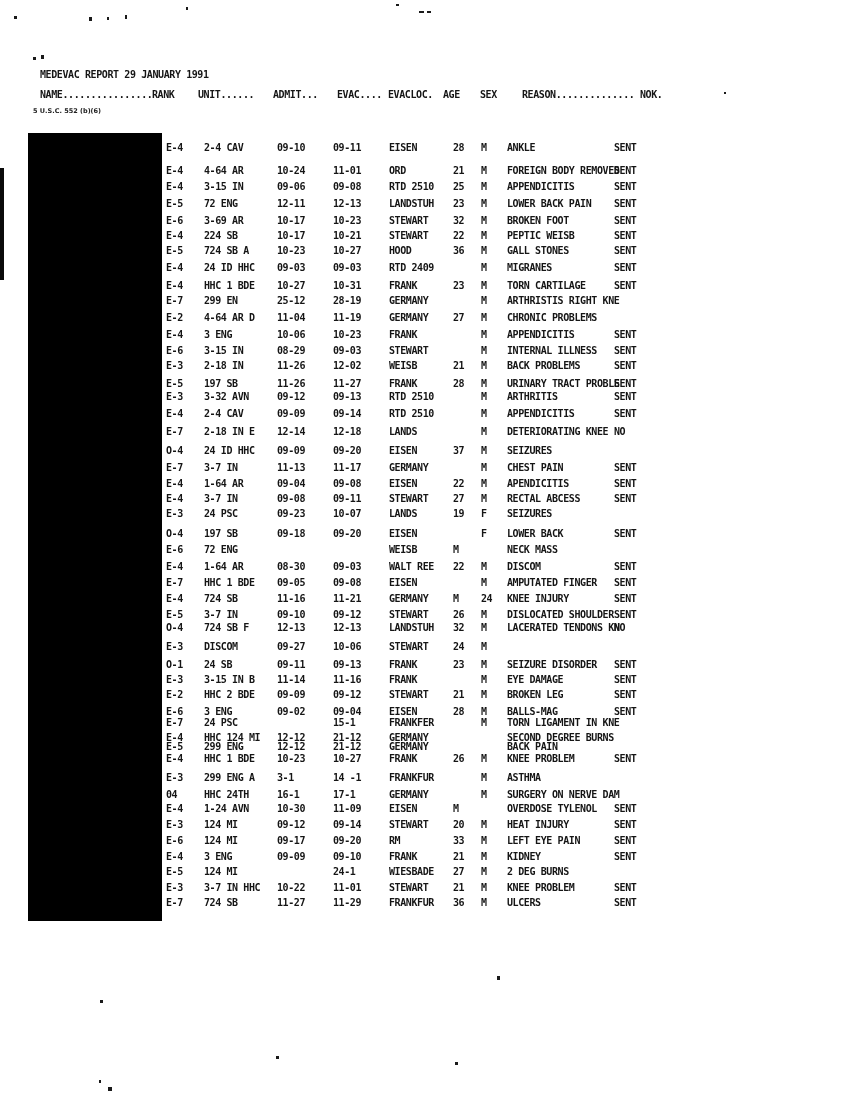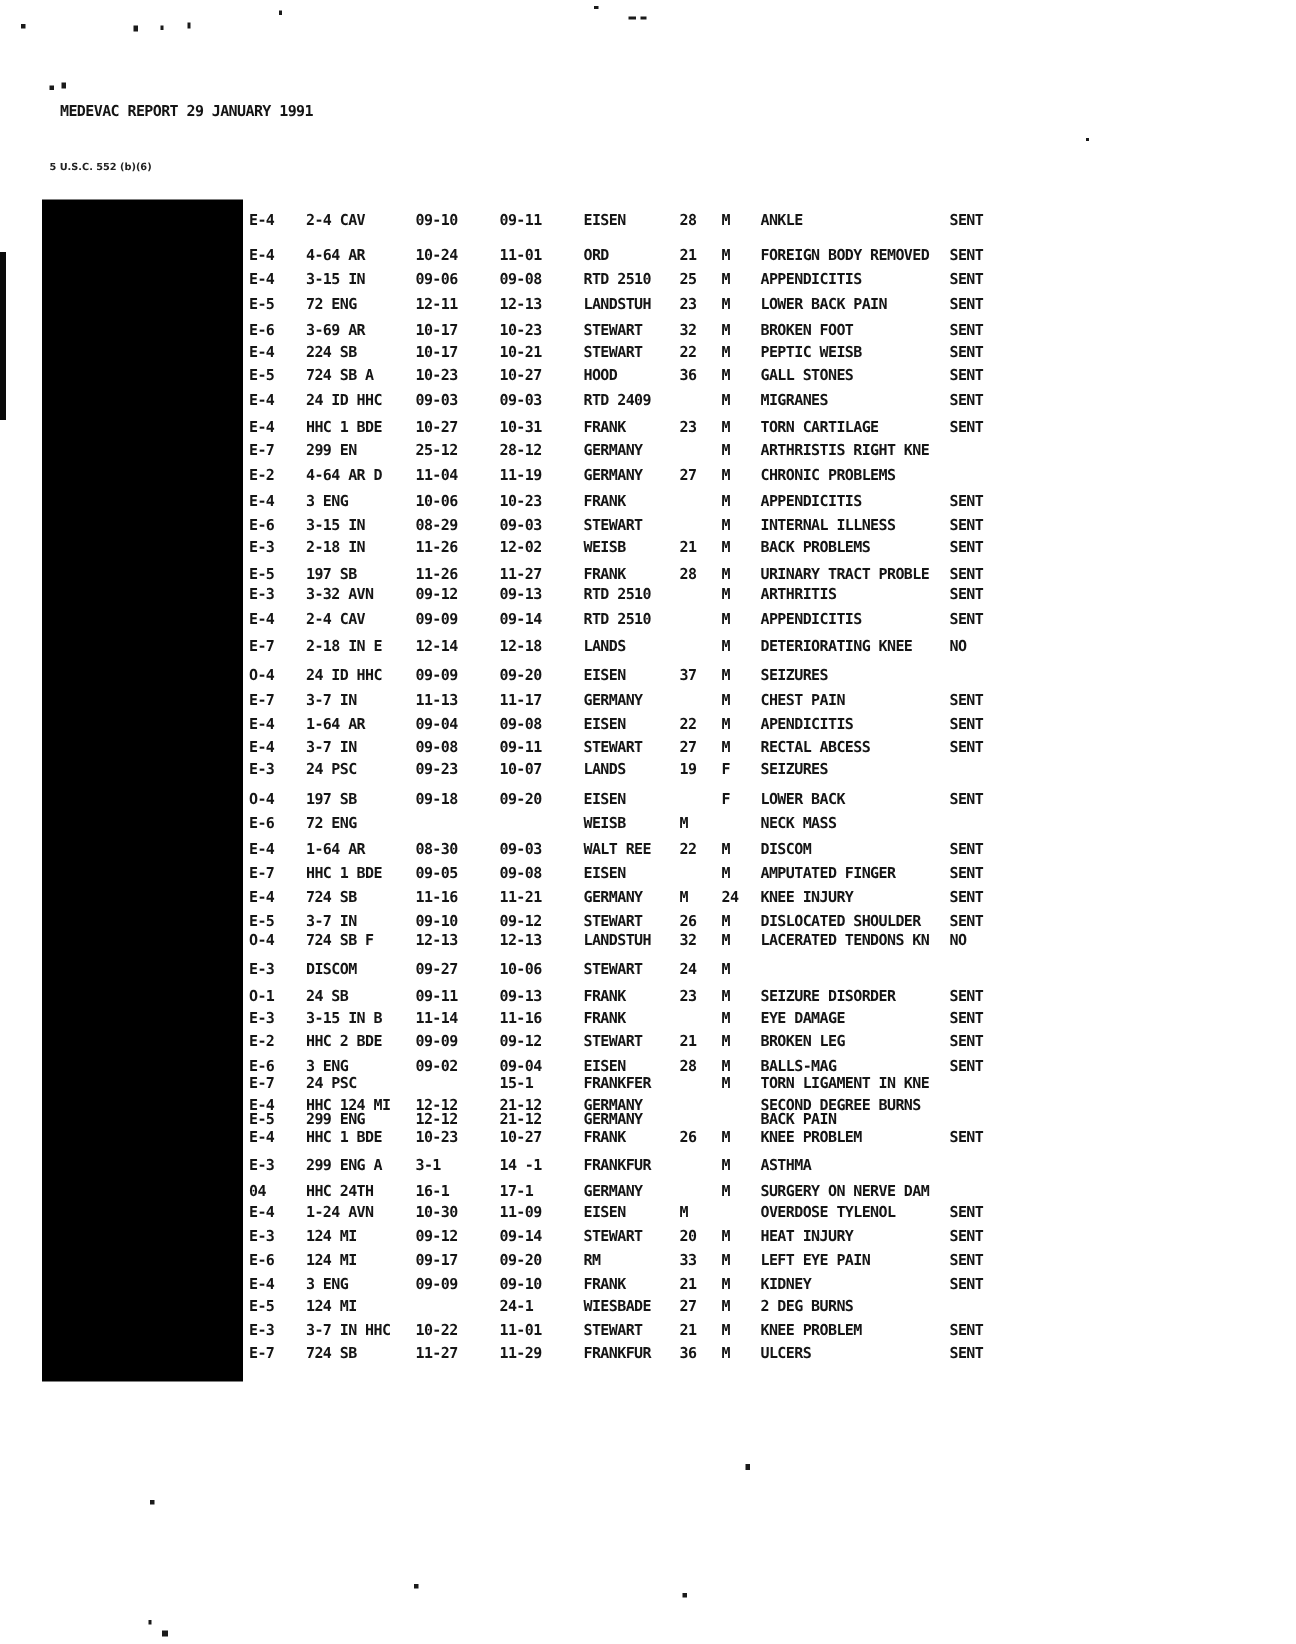--- a/index.html
+++ b/index.html
@@ -29,47 +29,59 @@
   .h-reason{left:522px}.h-nok{left:640px}
   .redaction{
     position:absolute;left:28px;top:133px;width:134px;height:788px;
     background:#000;
   }
   .edge-mark{position:absolute;left:0;top:168px;width:4px;height:112px;background:#0a0a0a;}
   .row{position:absolute;left:0;width:764px;height:13px;}
   .row span{position:absolute;top:0;}
   .c-rank{left:166px}.c-unit{left:204px}.c-admit{left:277px}.c-evac{left:333px}
   .c-evacloc{left:389px}.c-age{left:453px}.c-sex{left:481px}.c-reason{left:507px}
-  .c-nok{left:633px}
+  .c-nok{left:614px}
   .speck{position:absolute;background:#1a1a1a;}
 </style>
 </head>
 <body>
 
 <div class="page">
 
   <div class="title doc-text">MEDEVAC REPORT 29 JANUARY 1991</div>
 
+  <div class="hdr doc-text">
+    <span class="h-name">NAME................</span>
+    <span class="h-rank">RANK</span>
+    <span class="h-unit">UNIT......</span>
+    <span class="h-admit">ADMIT...</span>
+    <span class="h-evac">EVAC....</span>
+    <span class="h-evacloc">EVACLOC.</span>
+    <span class="h-age">AGE</span>
+    <span class="h-sex">SEX</span>
+    <span class="h-reason">REASON..............</span>
+    <span class="h-nok">NOK.</span>
+  </div>
 
   <div class="statute">5 U.S.C. 552 (b)(6)</div>
 
   <div class="redaction"></div>
   <div class="edge-mark"></div>
 
   <div id="rows">
       <div class="row doc-text" style="top: 142px;"><span class="c-rank">E-4</span><span class="c-unit">2-4 CAV</span><span class="c-admit">09-10</span><span class="c-evac">09-11</span><span class="c-evacloc">EISEN</span><span class="c-age">28</span><span class="c-sex">M</span><span class="c-reason">ANKLE</span><span class="c-nok">SENT</span></div>
       <div class="row doc-text" style="top: 165px;"><span class="c-rank">E-4</span><span class="c-unit">4-64 AR</span><span class="c-admit">10-24</span><span class="c-evac">11-01</span><span class="c-evacloc">ORD</span><span class="c-age">21</span><span class="c-sex">M</span><span class="c-reason">FOREIGN BODY REMOVED</span><span class="c-nok">SENT</span></div>
       <div class="row doc-text" style="top: 181px;"><span class="c-rank">E-4</span><span class="c-unit">3-15 IN</span><span class="c-admit">09-06</span><span class="c-evac">09-08</span><span class="c-evacloc">RTD 2510</span><span class="c-age">25</span><span class="c-sex">M</span><span class="c-reason">APPENDICITIS</span><span class="c-nok">SENT</span></div>
       <div class="row doc-text" style="top: 198px;"><span class="c-rank">E-5</span><span class="c-unit">72 ENG</span><span class="c-admit">12-11</span><span class="c-evac">12-13</span><span class="c-evacloc">LANDSTUH</span><span class="c-age">23</span><span class="c-sex">M</span><span class="c-reason">LOWER BACK PAIN</span><span class="c-nok">SENT</span></div>
       <div class="row doc-text" style="top: 215px;"><span class="c-rank">E-6</span><span class="c-unit">3-69 AR</span><span class="c-admit">10-17</span><span class="c-evac">10-23</span><span class="c-evacloc">STEWART</span><span class="c-age">32</span><span class="c-sex">M</span><span class="c-reason">BROKEN FOOT</span><span class="c-nok">SENT</span></div>
       <div class="row doc-text" style="top: 230px;"><span class="c-rank">E-4</span><span class="c-unit">224 SB</span><span class="c-admit">10-17</span><span class="c-evac">10-21</span><span class="c-evacloc">STEWART</span><span class="c-age">22</span><span class="c-sex">M</span><span class="c-reason">PEPTIC WEISB</span><span class="c-nok">SENT</span></div>
       <div class="row doc-text" style="top: 245px;"><span class="c-rank">E-5</span><span class="c-unit">724 SB A</span><span class="c-admit">10-23</span><span class="c-evac">10-27</span><span class="c-evacloc">HOOD</span><span class="c-age">36</span><span class="c-sex">M</span><span class="c-reason">GALL STONES</span><span class="c-nok">SENT</span></div>
       <div class="row doc-text" style="top: 262px;"><span class="c-rank">E-4</span><span class="c-unit">24 ID HHC</span><span class="c-admit">09-03</span><span class="c-evac">09-03</span><span class="c-evacloc">RTD 2409</span><span class="c-sex">M</span><span class="c-reason">MIGRANES</span><span class="c-nok">SENT</span></div>
       <div class="row doc-text" style="top: 280px;"><span class="c-rank">E-4</span><span class="c-unit">HHC 1 BDE</span><span class="c-admit">10-27</span><span class="c-evac">10-31</span><span class="c-evacloc">FRANK</span><span class="c-age">23</span><span class="c-sex">M</span><span class="c-reason">TORN CARTILAGE</span><span class="c-nok">SENT</span></div>
-      <div class="row doc-text" style="top: 295px;"><span class="c-rank">E-7</span><span class="c-unit">299 EN</span><span class="c-admit">25-12</span><span class="c-evac">28-12</span><span class="c-evacloc">GERMANY</span><span class="c-sex">M</span><span class="c-reason">ARTHRISTIS RIGHT KNE</span></div>
+      <div class="row doc-text" style="top: 295px;"><span class="c-rank">E-7</span><span class="c-unit">299 EN</span><span class="c-admit">25-12</span><span class="c-evac">28-19</span><span class="c-evacloc">GERMANY</span><span class="c-sex">M</span><span class="c-reason">ARTHRISTIS RIGHT KNE</span></div>
       <div class="row doc-text" style="top: 312px;"><span class="c-rank">E-2</span><span class="c-unit">4-64 AR D</span><span class="c-admit">11-04</span><span class="c-evac">11-19</span><span class="c-evacloc">GERMANY</span><span class="c-age">27</span><span class="c-sex">M</span><span class="c-reason">CHRONIC PROBLEMS</span></div>
       <div class="row doc-text" style="top: 329px;"><span class="c-rank">E-4</span><span class="c-unit">3 ENG</span><span class="c-admit">10-06</span><span class="c-evac">10-23</span><span class="c-evacloc">FRANK</span><span class="c-sex">M</span><span class="c-reason">APPENDICITIS</span><span class="c-nok">SENT</span></div>
       <div class="row doc-text" style="top: 345px;"><span class="c-rank">E-6</span><span class="c-unit">3-15 IN</span><span class="c-admit">08-29</span><span class="c-evac">09-03</span><span class="c-evacloc">STEWART</span><span class="c-sex">M</span><span class="c-reason">INTERNAL ILLNESS</span><span class="c-nok">SENT</span></div>
       <div class="row doc-text" style="top: 360px;"><span class="c-rank">E-3</span><span class="c-unit">2-18 IN</span><span class="c-admit">11-26</span><span class="c-evac">12-02</span><span class="c-evacloc">WEISB</span><span class="c-age">21</span><span class="c-sex">M</span><span class="c-reason">BACK PROBLEMS</span><span class="c-nok">SENT</span></div>
       <div class="row doc-text" style="top: 378px;"><span class="c-rank">E-5</span><span class="c-unit">197 SB</span><span class="c-admit">11-26</span><span class="c-evac">11-27</span><span class="c-evacloc">FRANK</span><span class="c-age">28</span><span class="c-sex">M</span><span class="c-reason">URINARY TRACT PROBLE</span><span class="c-nok">SENT</span></div>
       <div class="row doc-text" style="top: 391px;"><span class="c-rank">E-3</span><span class="c-unit">3-32 AVN</span><span class="c-admit">09-12</span><span class="c-evac">09-13</span><span class="c-evacloc">RTD 2510</span><span class="c-sex">M</span><span class="c-reason">ARTHRITIS</span><span class="c-nok">SENT</span></div>
       <div class="row doc-text" style="top: 408px;"><span class="c-rank">E-4</span><span class="c-unit">2-4 CAV</span><span class="c-admit">09-09</span><span class="c-evac">09-14</span><span class="c-evacloc">RTD 2510</span><span class="c-sex">M</span><span class="c-reason">APPENDICITIS</span><span class="c-nok">SENT</span></div>
       <div class="row doc-text" style="top: 426px;"><span class="c-rank">E-7</span><span class="c-unit">2-18 IN E</span><span class="c-admit">12-14</span><span class="c-evac">12-18</span><span class="c-evacloc">LANDS</span><span class="c-sex">M</span><span class="c-reason">DETERIORATING KNEE</span><span class="c-nok">NO</span></div>
       <div class="row doc-text" style="top: 445px;"><span class="c-rank">O-4</span><span class="c-unit">24 ID HHC</span><span class="c-admit">09-09</span><span class="c-evac">09-20</span><span class="c-evacloc">EISEN</span><span class="c-age">37</span><span class="c-sex">M</span><span class="c-reason">SEIZURES</span></div>
       <div class="row doc-text" style="top: 462px;"><span class="c-rank">E-7</span><span class="c-unit">3-7 IN</span><span class="c-admit">11-13</span><span class="c-evac">11-17</span><span class="c-evacloc">GERMANY</span><span class="c-sex">M</span><span class="c-reason">CHEST PAIN</span><span class="c-nok">SENT</span></div>

